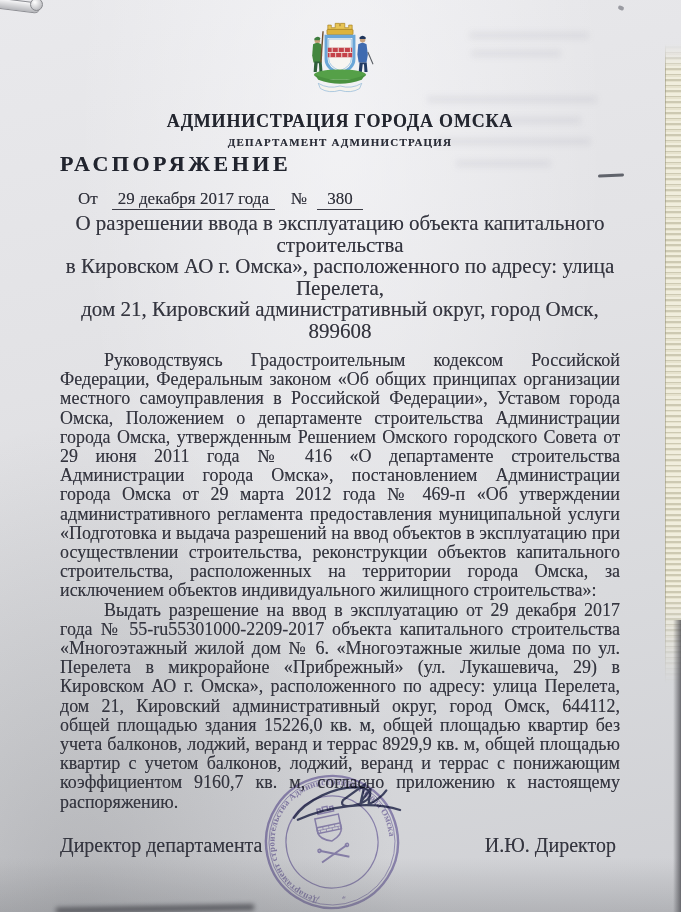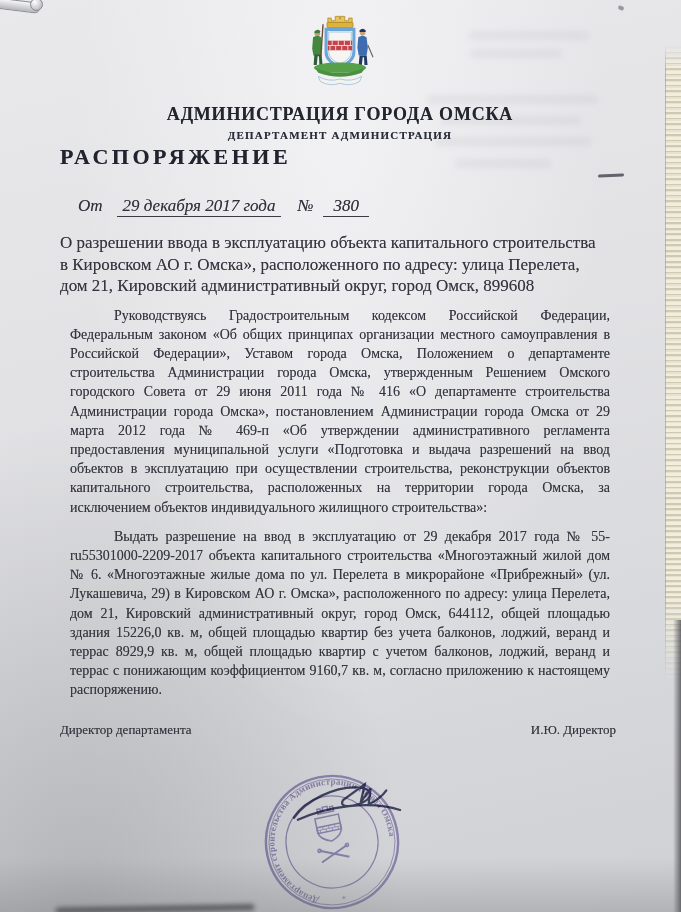--- a/index.html
+++ b/index.html
@@ -6,34 +6,34 @@
   .photo{
     position:relative;width:681px;height:912px;overflow:hidden;
     font-family:"Liberation Serif","DejaVu Serif",serif;
     background:
       radial-gradient(ellipse at 12% 100%, rgba(95,96,100,0.28) 0%, rgba(95,96,100,0) 38%),
       radial-gradient(ellipse at 50% 14%, rgba(252,252,254,0.55) 0%, rgba(252,252,254,0) 55%),
       linear-gradient(168deg,#e9e9ec 0%,#e2e2e5 38%,#d9dadd 68%,#cfd0d4 100%);
   }
   .photo::after{content:"";position:absolute;left:0;right:0;bottom:0;height:54px;pointer-events:none;
     background:linear-gradient(0deg,rgba(110,112,116,0.30),rgba(110,112,116,0));}
-  .content{position:absolute;left:60px;top:0;width:560px;color:#34353f;
+  .content{position:absolute;left:60px;top:7px;width:560px;color:#34353f;
     text-shadow:0 0 0.6px rgba(62,63,74,0.55);}
   .crest{display:block;margin:12px auto 0;width:96px;height:80px;}
   .org{margin-top:12px;font-size:18px;font-weight:bold;letter-spacing:0.8px;text-align:center;color:#23262f;}
   .dept{margin-top:4px;font-size:11px;font-weight:bold;letter-spacing:1.2px;text-align:center;color:#2a2d38;}
   .doctype{margin-top:3px;font-size:22px;font-weight:bold;letter-spacing:3.5px;text-align:left;color:#21242e;}
-  .dateline{margin-top:26px;margin-left:18px;font-size:17px;color:#30313b;font-style:italic;}
+  .dateline{margin-top:12px;margin-left:18px;font-size:17px;color:#30313b;}
   .dl-date{margin-left:14px;padding:0 6px 1px;border-bottom:1.5px solid #3a3b45;}
   .dl-no{margin-left:16px;}
   .dl-num{margin-left:10px;padding:0 10px 1px;border-bottom:1.5px solid #3a3b45;}
-  .subject{margin-top:16px;font-size:17px;line-height:21.5px;text-align:left;}
-  .bodytext{font-size:14px;line-height:19.2px;text-align:justify;text-indent:44px;margin:10px;}
+  .subject{margin-top:4px;font-size:21px;line-height:21.5px;text-align:center;}
+  .bodytext{font-size:18px;line-height:19.2px;text-align:justify;text-indent:44px;margin:0;}
   .p1{margin-top:9px;}
-  .sigrow{margin-top:22px;display:flex;justify-content:space-between;font-size:13px;padding-right:4px;gap:41px;}
+  .sigrow{margin-top:22px;display:flex;justify-content:space-between;font-size:20px;padding-right:4px;gap:41px;}
   
   .binder-edge{position:absolute;right:0;top:44px;height:640px;width:15px;
     background:repeating-linear-gradient(180deg,#f1eedd 0 2.5px,#cdc9b2 2.5px 4px,#e6e2cd 4px 5.5px);
     border-left:1px solid rgba(150,146,120,0.55);
     -webkit-mask-image:linear-gradient(180deg,transparent 0,#000 26px,#000 86%,transparent 100%);
     mask-image:linear-gradient(180deg,transparent 0,#000 26px,#000 86%,transparent 100%);}
   .edge-dark{position:absolute;right:0;top:620px;bottom:0;width:8px;
     background:linear-gradient(90deg,rgba(58,58,64,0),rgba(58,58,64,0.7));}
   .pin{position:absolute;left:-6px;top:0px;width:44px;height:9px;transform:rotate(7deg);
     background:linear-gradient(180deg,#f7f7f8,#b6b7bb);border:1px solid #8d8e93;border-radius:5px;}

